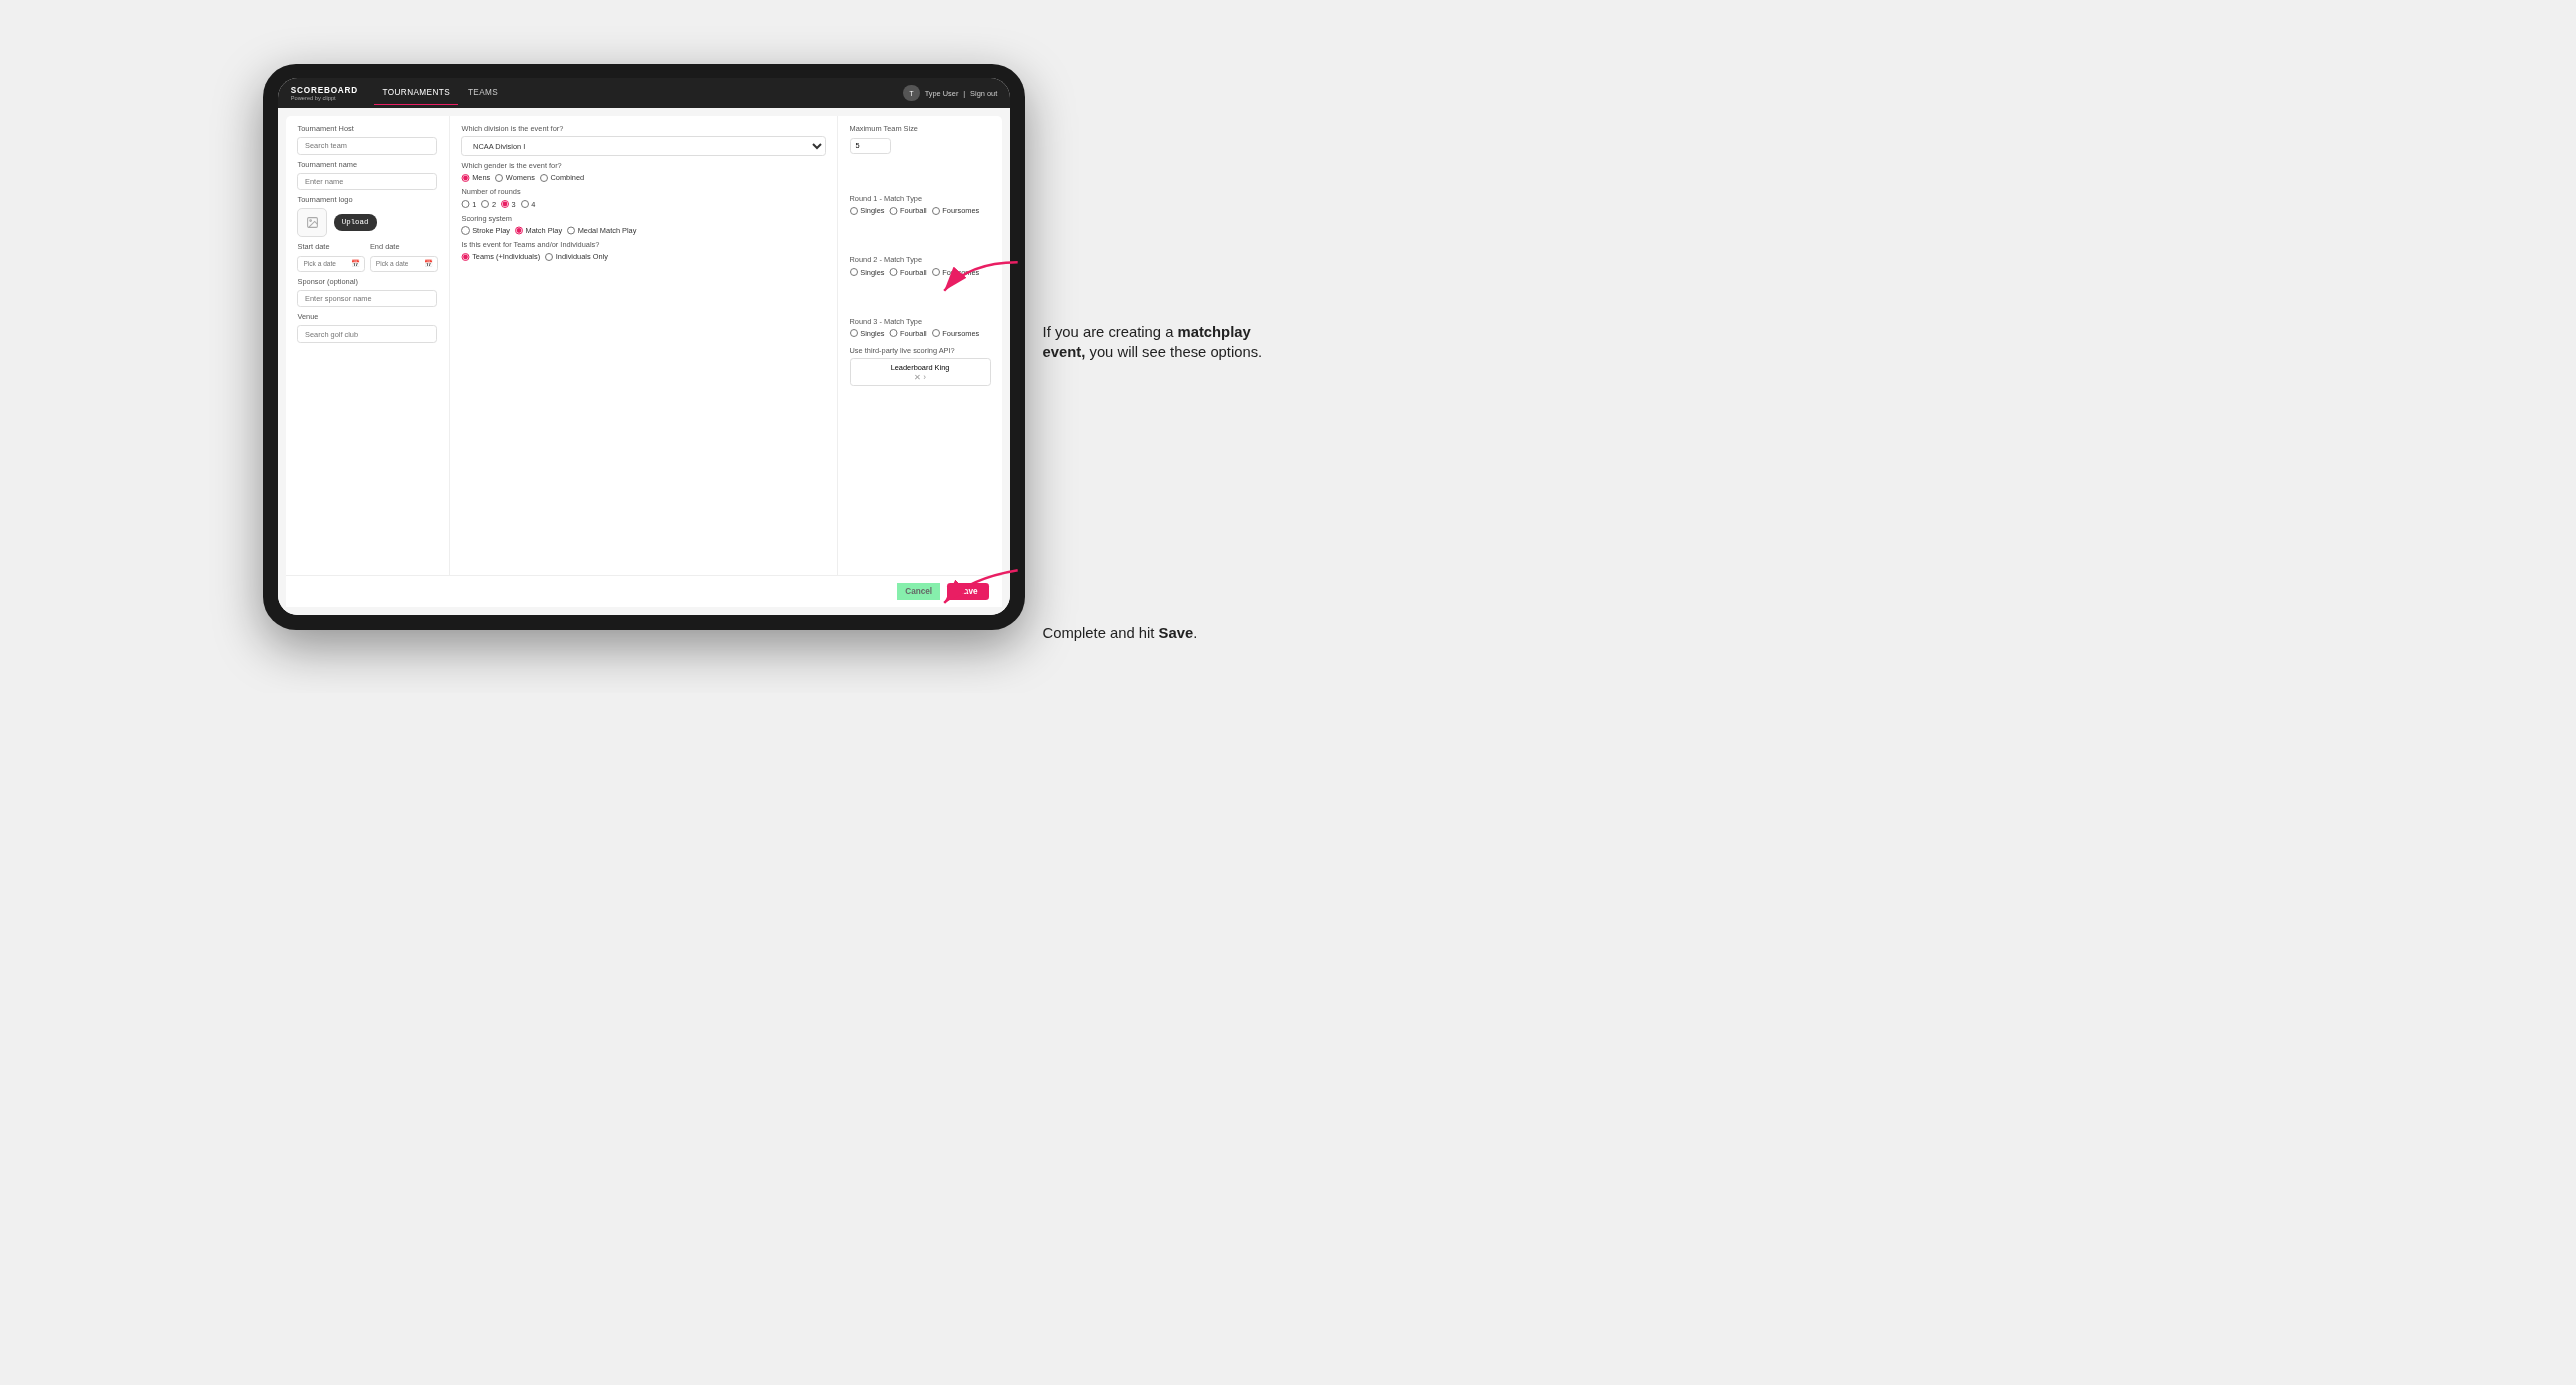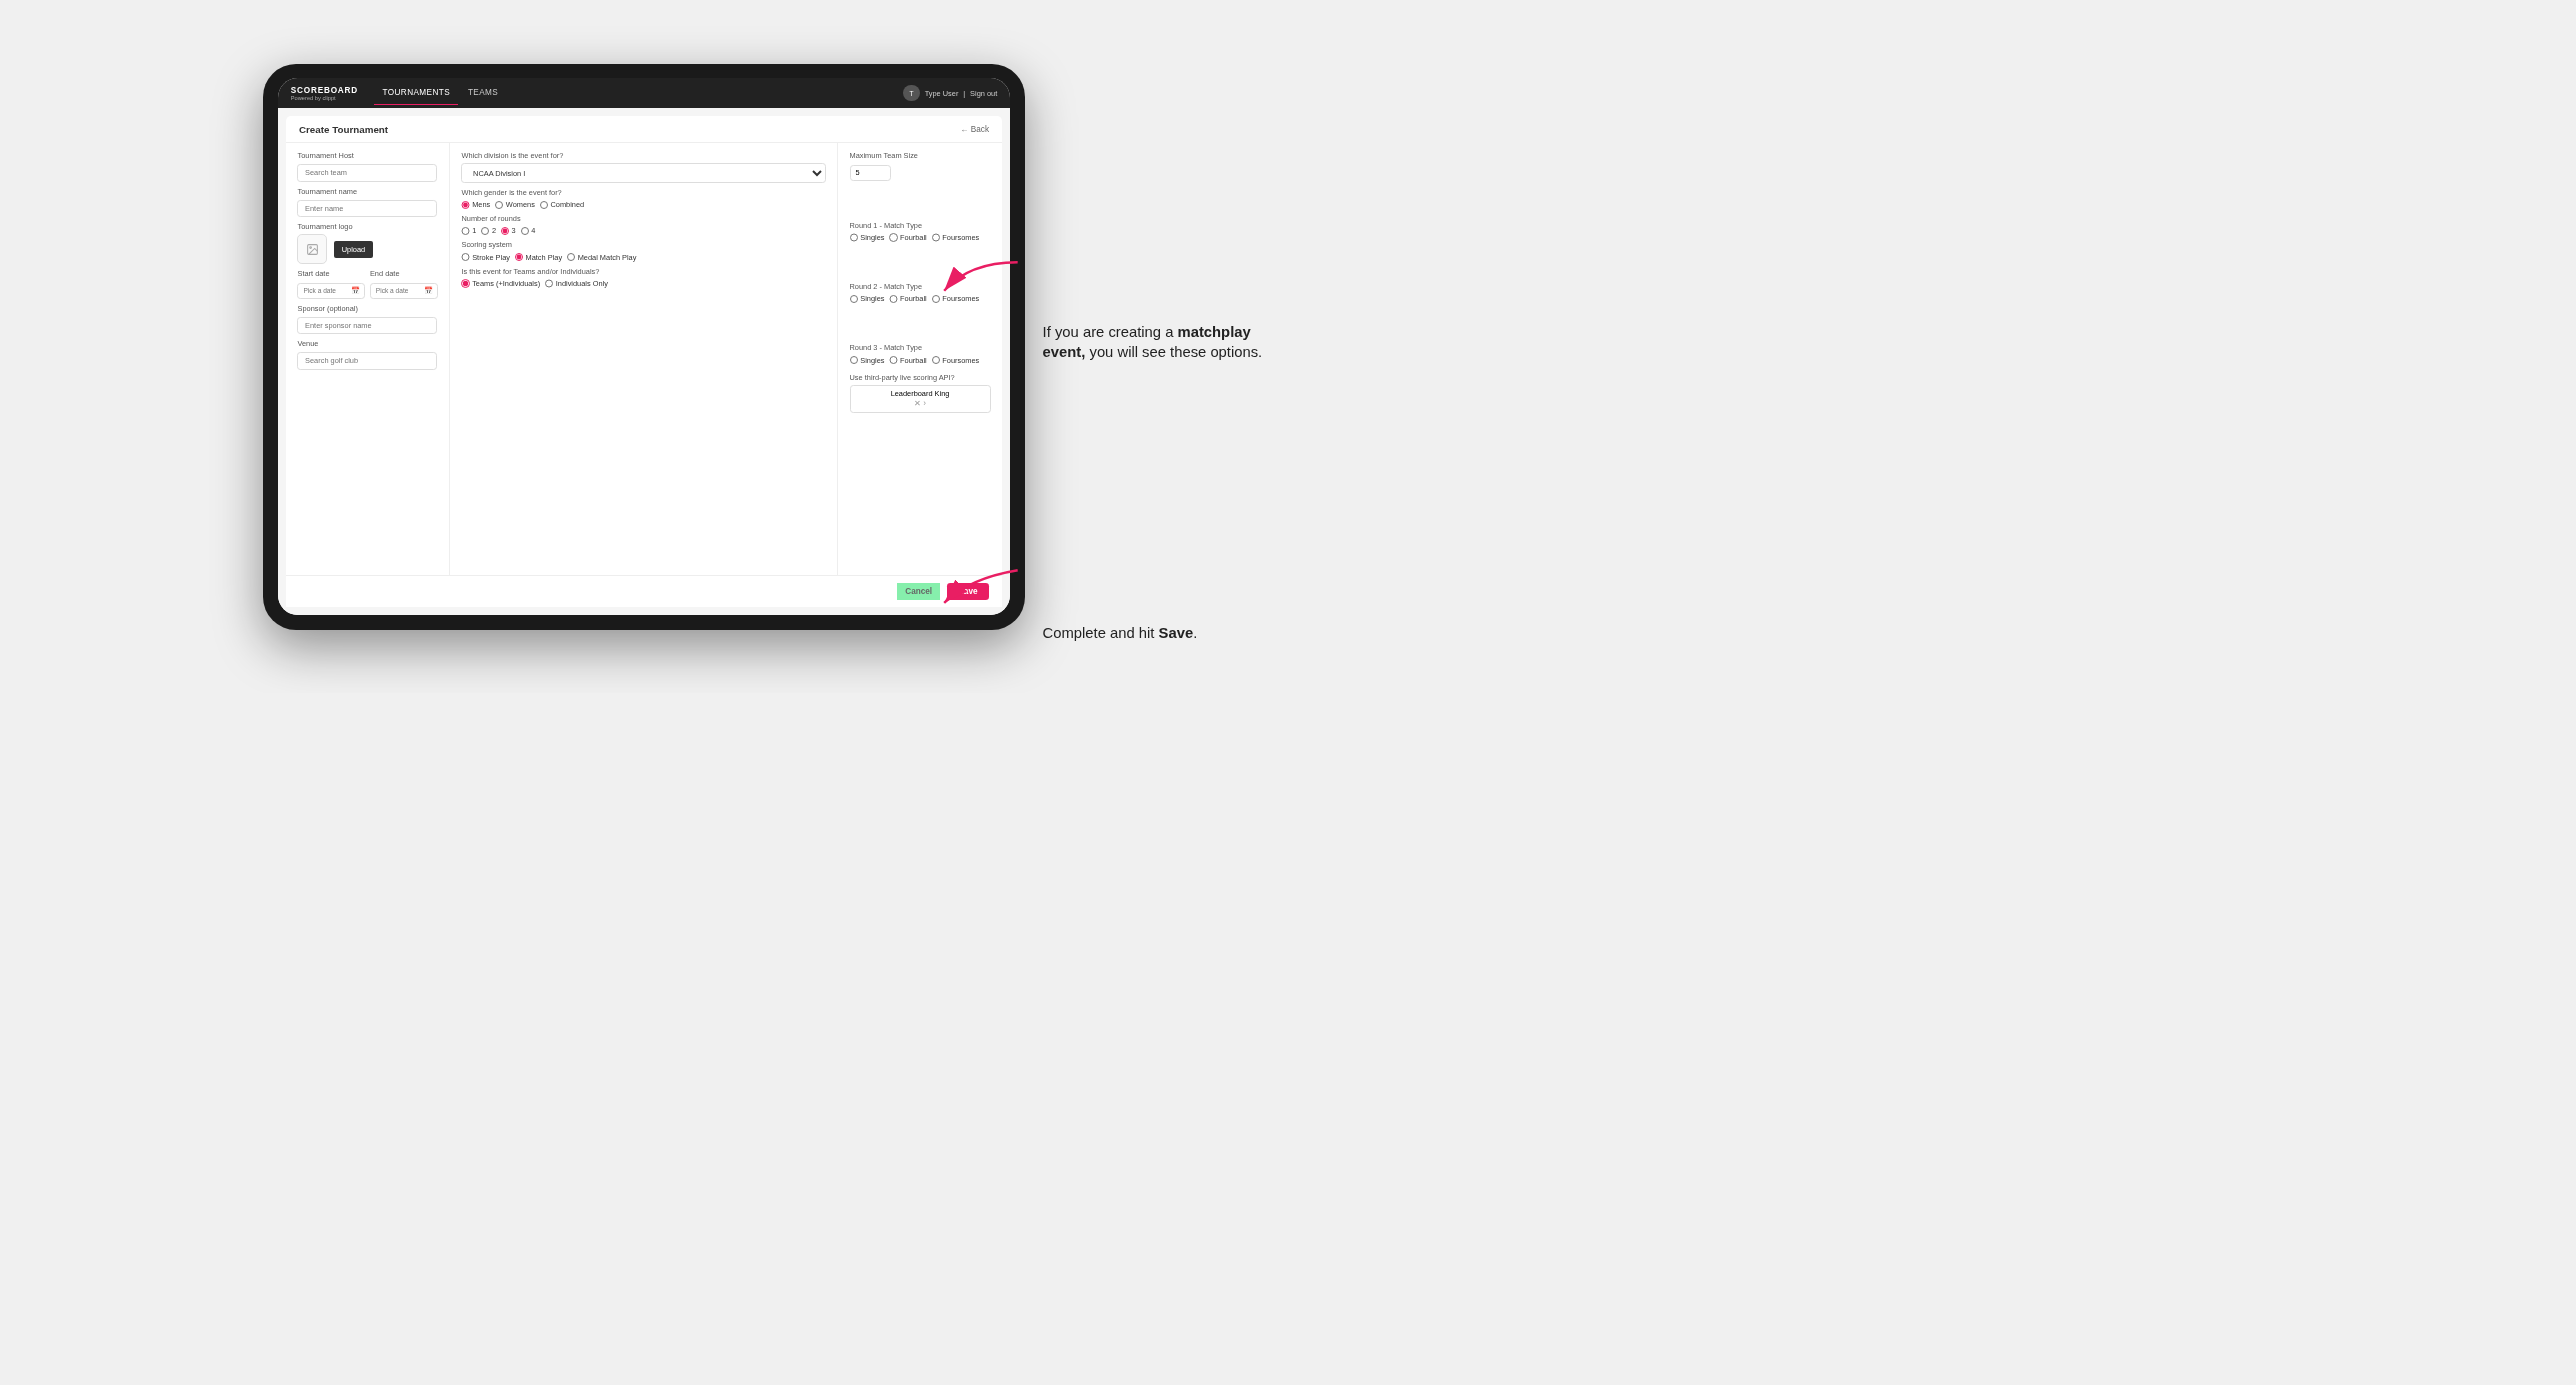--- a/index.html
+++ b/index.html
@@ -226,24 +226,25 @@
       justify-content: center;
       color: #aaa;
       font-size: 11.5px;
       background: #f9f9f9;
     }
 
     .upload-btn {
       background: #333;
       color: #fff;
       border: none;
-      border-radius: 2px;
+      border-radius: 8px;
       padding: 4.1px 8.2px;
       font-size: 7.4px;
       cursor: pointer;
+      font-family: Liberation Mono, monospace;
     }
 
     .date-row {
       display: flex;
       gap: 4.9px;
     }
 
     .date-field {
       flex: 1;
     }
@@ -425,24 +426,20 @@
         <div class="nav-avatar">T</div>
         <span>Type User</span>
         <span>|</span>
         <span class="nav-signout">Sign out</span>
       </div>
     </div>
 
     <div class="main-content">
       <div class="form-container">
 
-        <div class="form-header">
-          <span class="form-title">Create Tournament</span>
-          <span class="back-btn">← Back</span>
-        </div>
 
         <div class="form-body">
 
           <div class="form-left">
 
             <div class="field-group">
               <label class="field-label">Tournament Host</label>
               <input class="field-input" type="text" placeholder="Search team" style="">
             </div>
 

